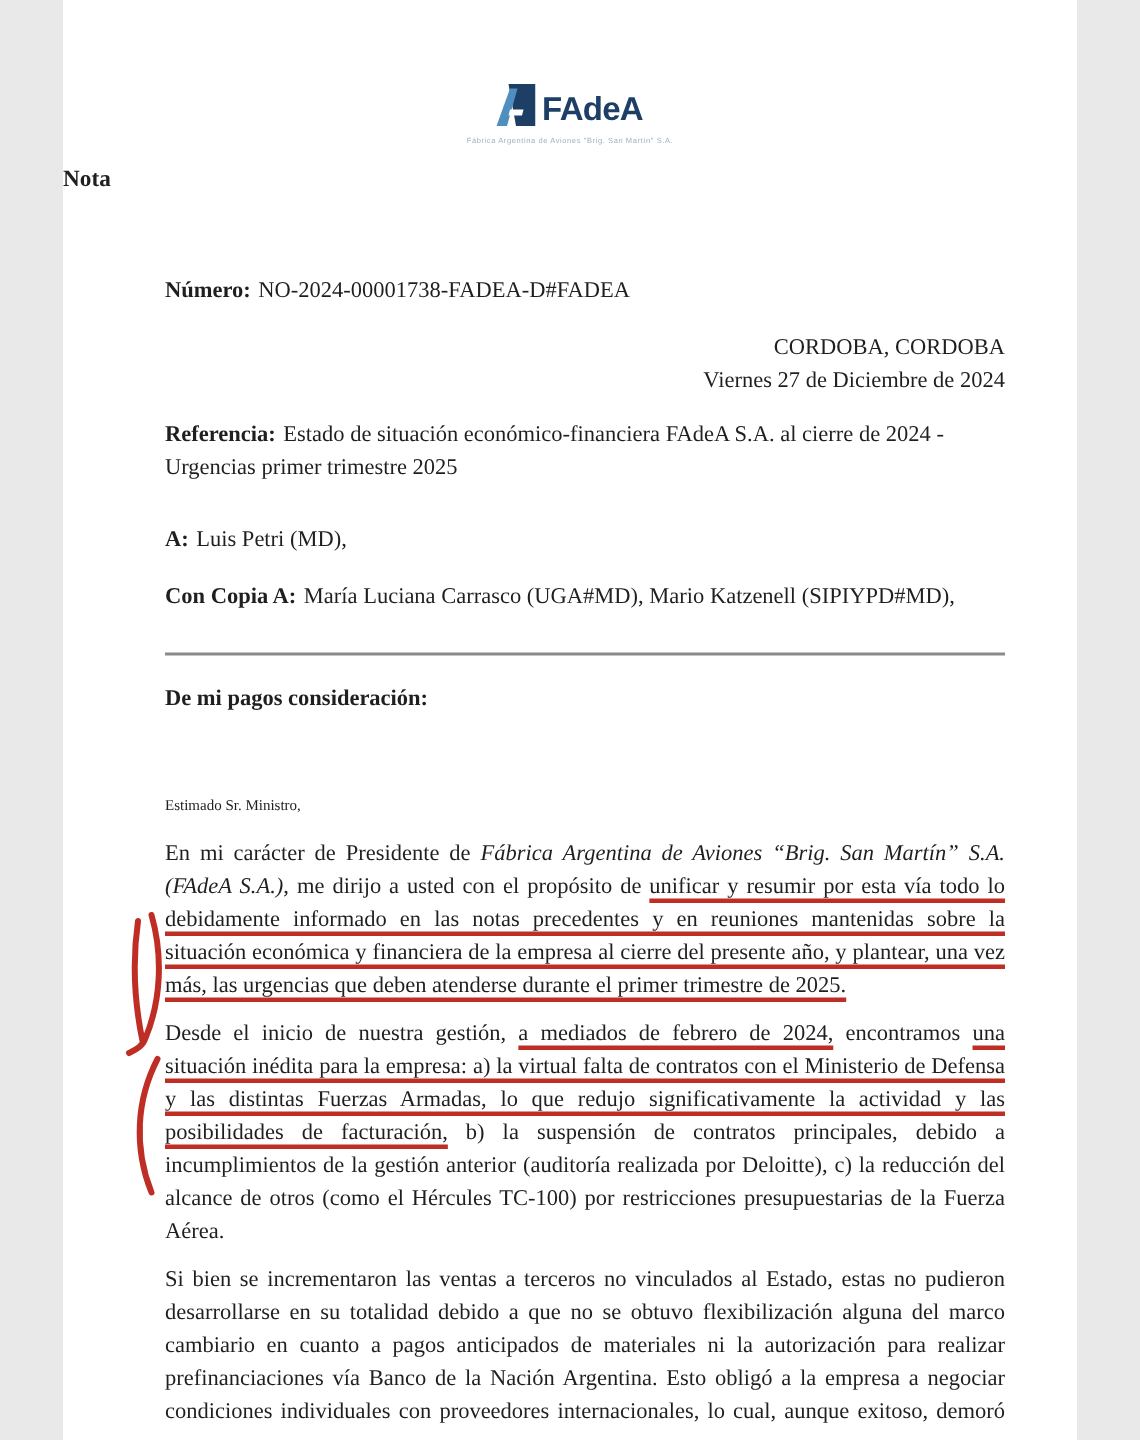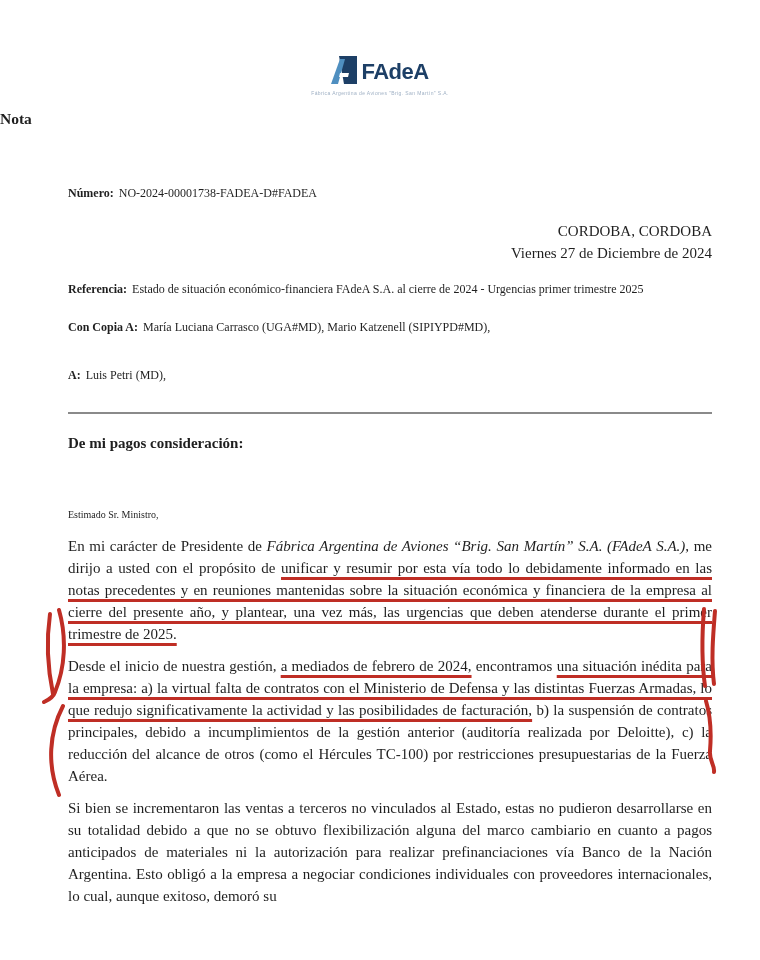--- a/index.html
+++ b/index.html
@@ -1,18 +1,18 @@
 <!DOCTYPE html>
 <html><head>
 <meta charset="utf-8">
 <style>
   html,body{margin:0;padding:0;background:#e9e9e9;}
   .page{
     position:relative;
-    width:760px;height:960px;
+    width:676px;height:960px;
     margin:0 auto;
     background:#ffffff;
     font-family:"Liberation Serif", serif;
     color:#1f1f1f;
     overflow:hidden;
   }
   .content{padding:0 48px 0 68px;}
   
   .logo-wrap{padding-top:56px;text-align:center;}
   .logo-row{display:inline-flex;align-items:center;gap:4px;}
@@ -22,21 +22,21 @@
     color:#1d3f66;line-height:1;
   }
   .logo-tagline{
     font-family:"Liberation Sans", sans-serif;
     font-size:5px;color:#9fb0c4;letter-spacing:.4px;margin-top:2px;
   }
   
   .hdr{ text-align:center;font-size:15.5px;line-height:21px;margin-top:14px;}
   .nota{font-weight:bold;font-size:15.5px;margin-top:14px;}
   
-  .meta-line{font-size:12px;line-height:22px;}
+  .meta-line{font-size:15px;line-height:22px;}
   .numero{margin-top:54px;}
   .lbl{font-weight:bold;margin-right:5px;}
   .place-date{text-align:right;font-size:15px;line-height:22px;margin-top:16px;}
   .referencia{margin-top:14px;}
   .to-line{margin-top:26px;}
   .cc-line{margin-top:16px;}
   .rule{border:none;border-top:2px solid #8a8a8a;margin:26px 0 0 0;}
   .consideracion{font-weight:bold;font-size:15px;margin-top:18px;line-height:22px;}
   .greeting{font-size:10px;margin-top:50px;line-height:22px;}
   
@@ -86,26 +86,26 @@
 
     <div class="place-date">
       <div>CORDOBA, CORDOBA</div>
       <div>Viernes 27 de Diciembre de 2024</div>
     </div>
 
     <div class="meta-line referencia">
       <span class="lbl">Referencia:</span><span>Estado de situación económico-financiera FAdeA S.A. al cierre de 2024 - Urgencias primer trimestre 2025</span>
     </div>
 
+    <div class="meta-line to-line">
+      <span class="lbl">A:</span><span>Luis Petri (MD),</span>
+    </div>
+
     <div class="meta-line cc-line">
       <span class="lbl">Con Copia A:</span><span>María Luciana Carrasco (UGA#MD), Mario Katzenell (SIPIYPD#MD),</span>
-    </div>
-
-    <div class="meta-line to-line">
-      <span class="lbl">A:</span><span>Luis Petri (MD),</span>
     </div>
 
     <hr class="rule">
 
     <div class="consideracion">De mi pagos consideración:</div>
 
     <div class="greeting">Estimado Sr. Ministro,</div>
 
     <p class="para"><span>En mi carácter de Presidente de </span><span class="it">Fábrica Argentina de Aviones “Brig. San Martín” S.A. (FAdeA S.A.)</span><span>, me dirijo a usted con el propósito de </span><span class="rl">unificar y resumir por esta vía todo lo debidamente informado en las notas precedentes y en reuniones mantenidas sobre la situación económica y financiera de la empresa al cierre del presente año, y plantear, una vez más, las urgencias que deben atenderse durante el primer trimestre de 2025.</span></p>
     <p class="para"><span>Desde el inicio de nuestra gestión, </span><span class="rl">a mediados de febrero de 2024,</span><span> encontramos </span><span class="rl">una situación inédita para la empresa: a) la virtual falta de contratos con el Ministerio de Defensa y las distintas Fuerzas Armadas, lo que redujo significativamente la actividad y las posibilidades de facturación,</span><span> b) la suspensión de contratos principales, debido a incumplimientos de la gestión anterior (auditoría realizada por Deloitte), c) la reducción del alcance de otros (como el Hércules TC-100) por restricciones presupuestarias de la Fuerza Aérea.</span></p>

